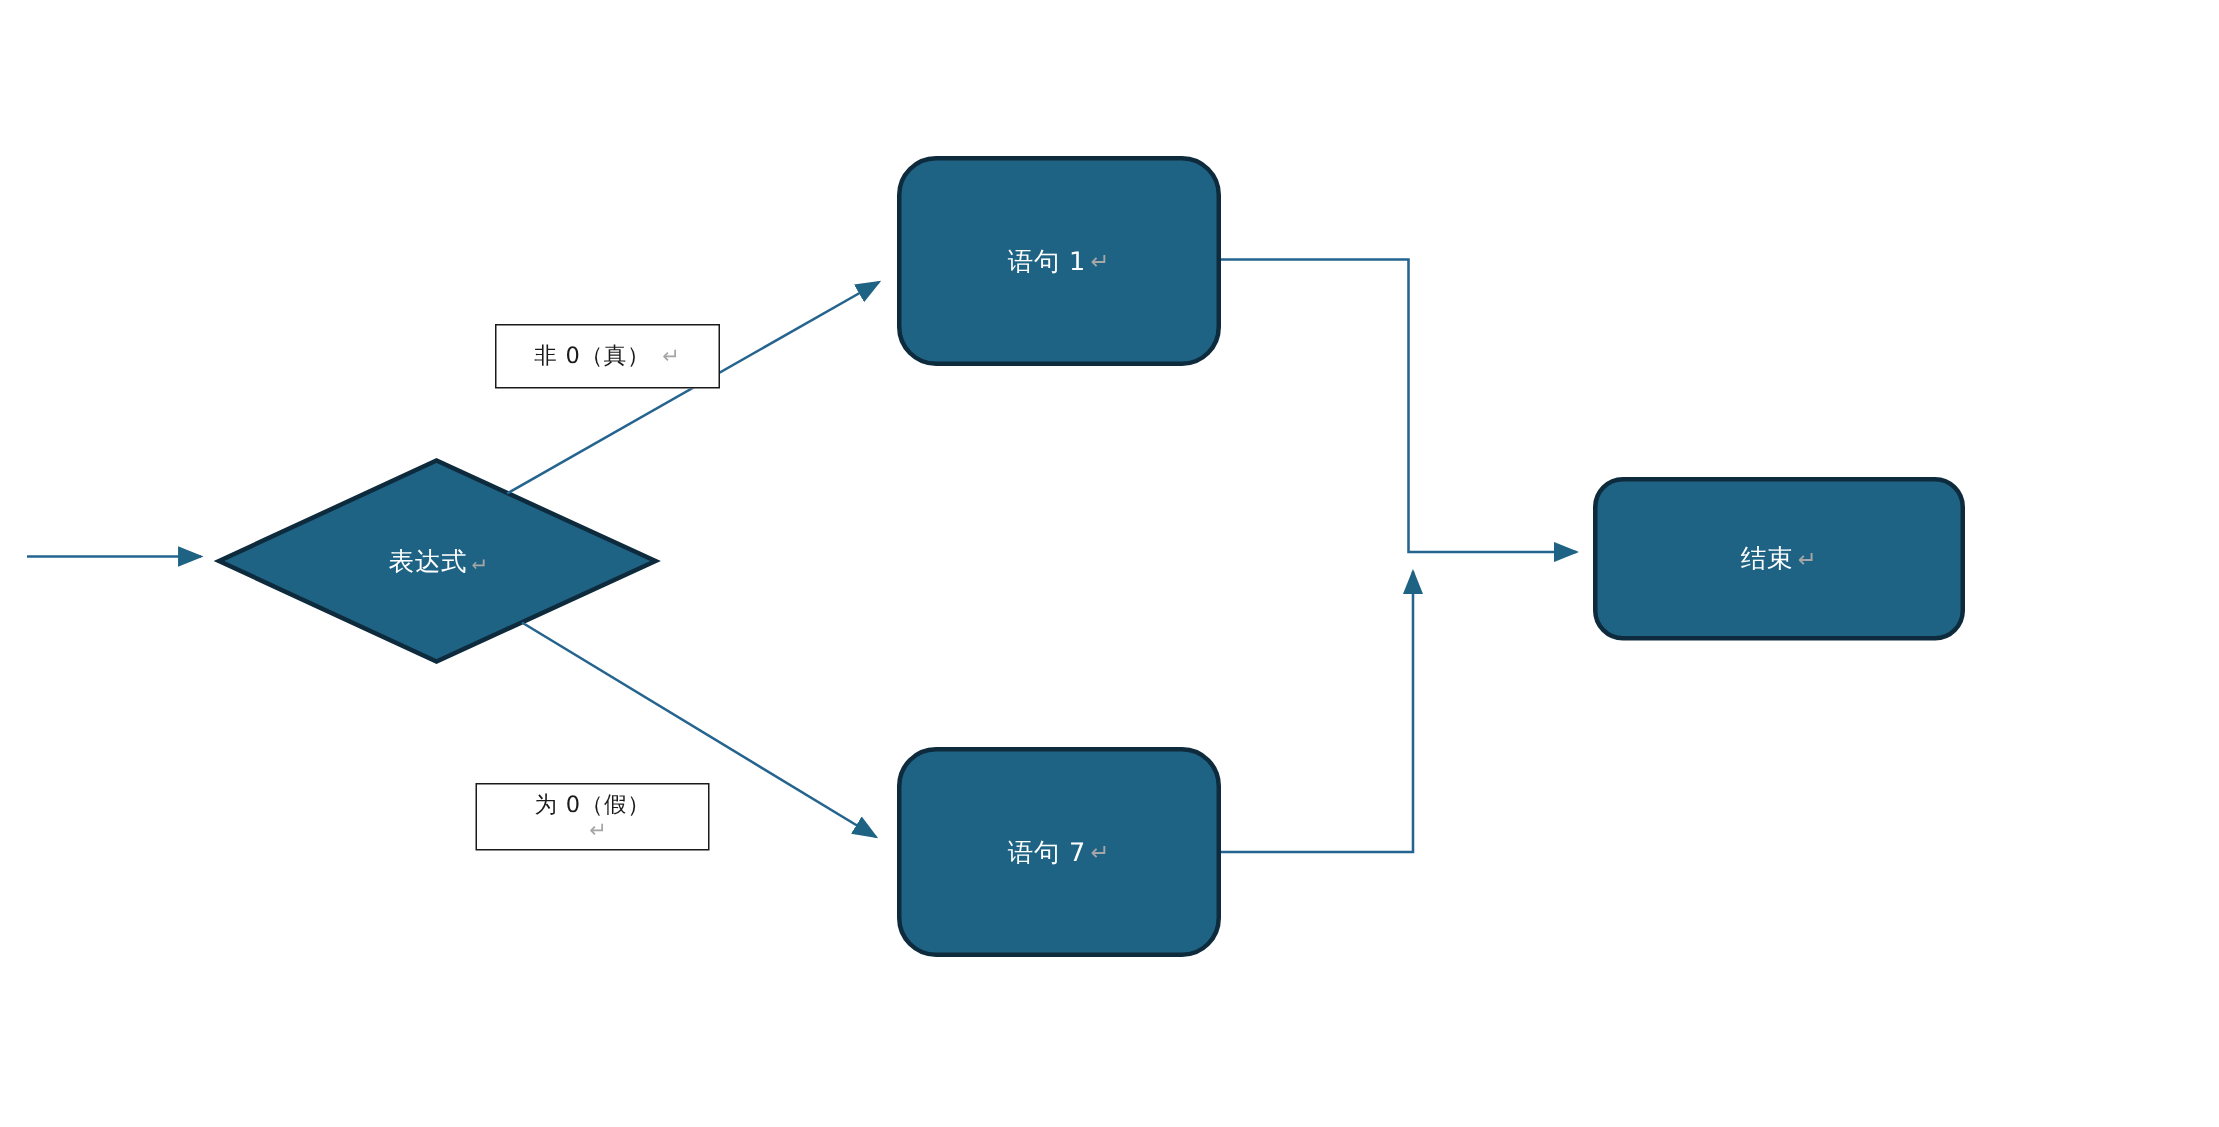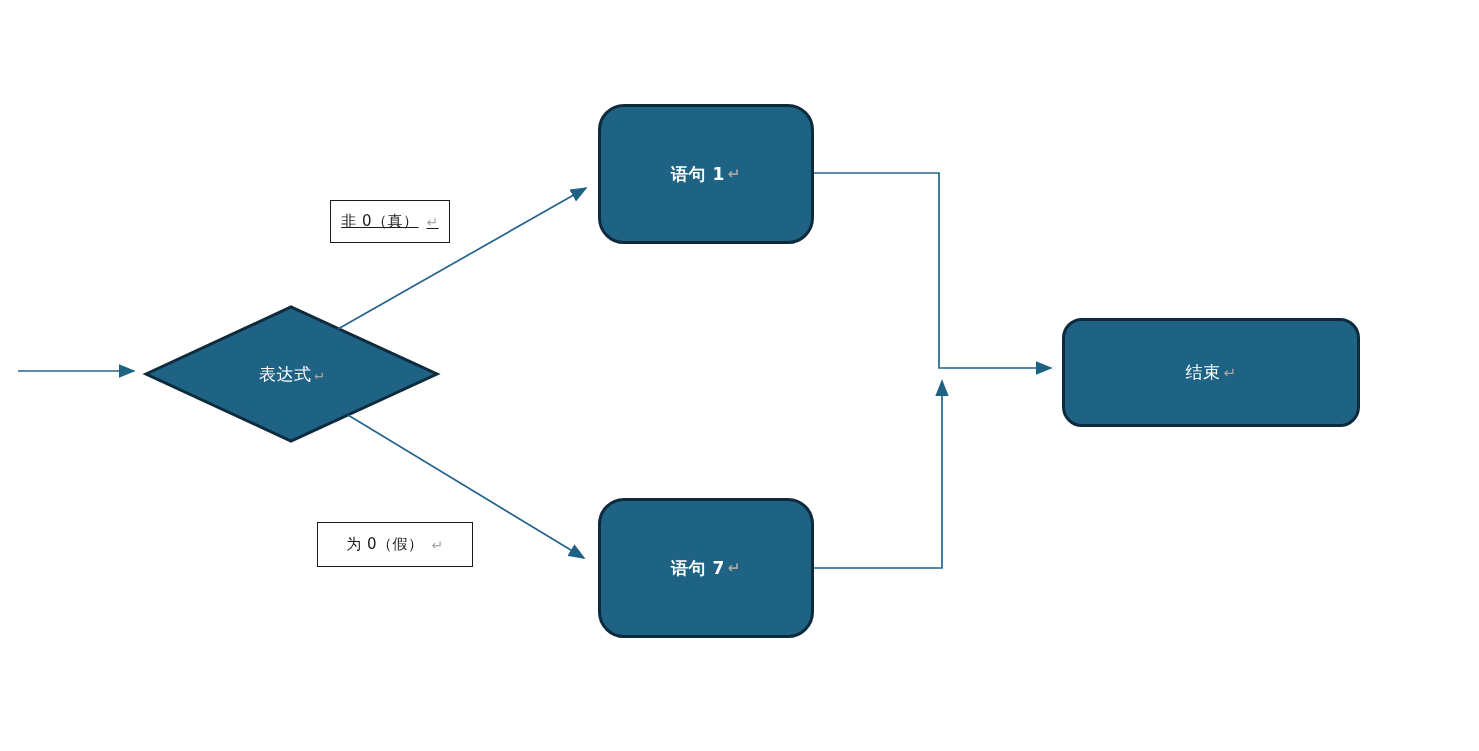--- a/index.html
+++ b/index.html
@@ -32,26 +32,25 @@
     justify-content: center;
     color: #ffffff;
     font-size: 17px;
     letter-spacing: 0.5px;
   }
   .node.statement {
     left: 598px;
     width: 216px;
     height: 140px;
     border-radius: 26px;
-    font-weight: bold;
   }
   .node.end {
     left: 1062px;
     top: 318px;
-    width: 298px;
+    width: 248px;
     height: 109px;
     border-radius: 20px;
   }
   .decision-text {
     position: absolute;
     left: 146px;
     top: 307px;
     width: 291px;
     height: 134px;
     display: flex;
@@ -70,30 +69,30 @@
     border: 1.5px solid #1A1A1A;
     display: flex;
     align-items: center;
     justify-content: center;
     color: #1A1A1A;
     font-size: 15px;
     letter-spacing: 0.5px;
   }
   .branch-label.true {
     left: 330px;
-    top: 200px;
-    width: 120px;
+    top: 216px;
+    width: 150px;
     height: 43px;
-    text-decoration: underline;
   }
   .branch-label.false {
     left: 317px;
     top: 522px;
     width: 156px;
     height: 45px;
+    flex-direction: column;
   }
   .return-mark {
     color: #A6A6A6;
     margin-left: 3px;
     font-size: 15px;
   }
   .branch-label .return-mark {
     margin-left: 8px;
     font-size: 14px;
   }

